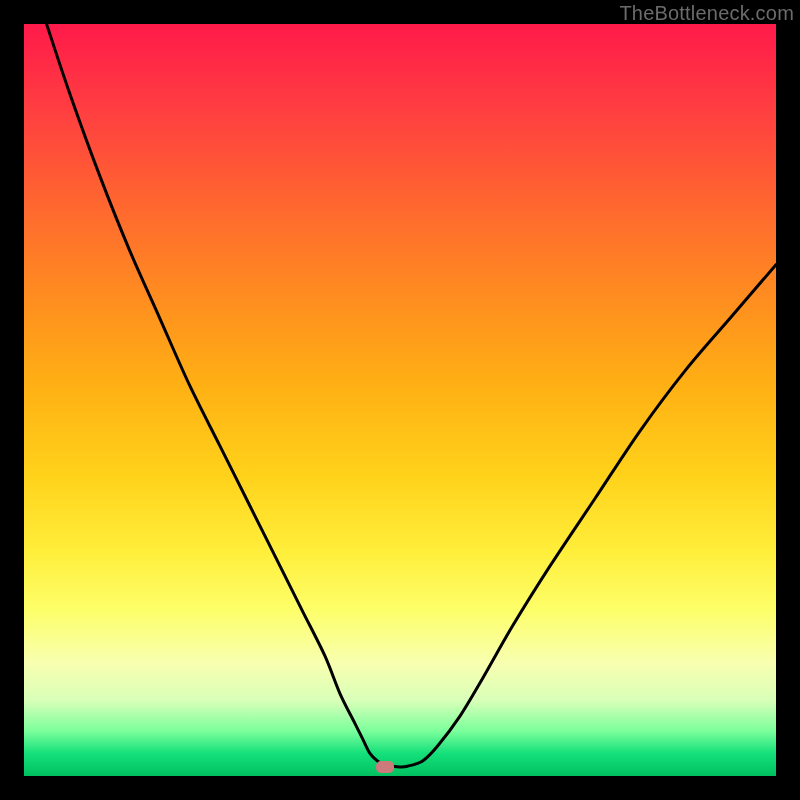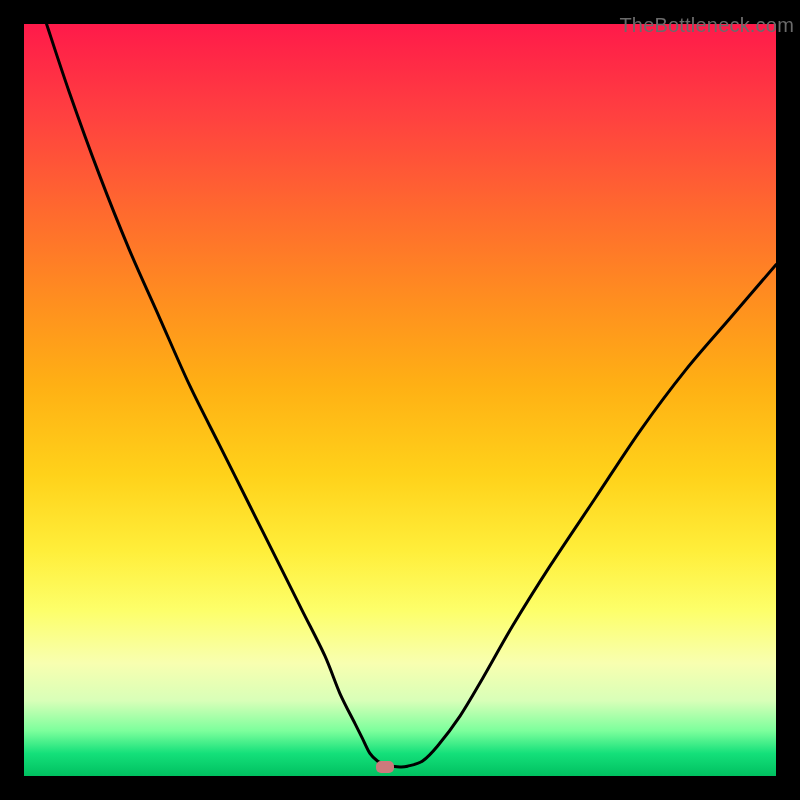--- a/index.html
+++ b/index.html
@@ -41,21 +41,20 @@
   }
   .watermark {
     position: absolute;
     top: 2px;
     right: 6px;
     color: #6b6b6b;
     font-size: 20px;
     font-weight: 500;
     letter-spacing: 0.2px;
     user-select: none;
-    margin-top: 12px;
   }
   svg.curve {
     position: absolute;
     top: 0; left: 0;
     width: 752px;
     height: 752px;
   }
   .marker {
     position: absolute;
     width: 18px;

